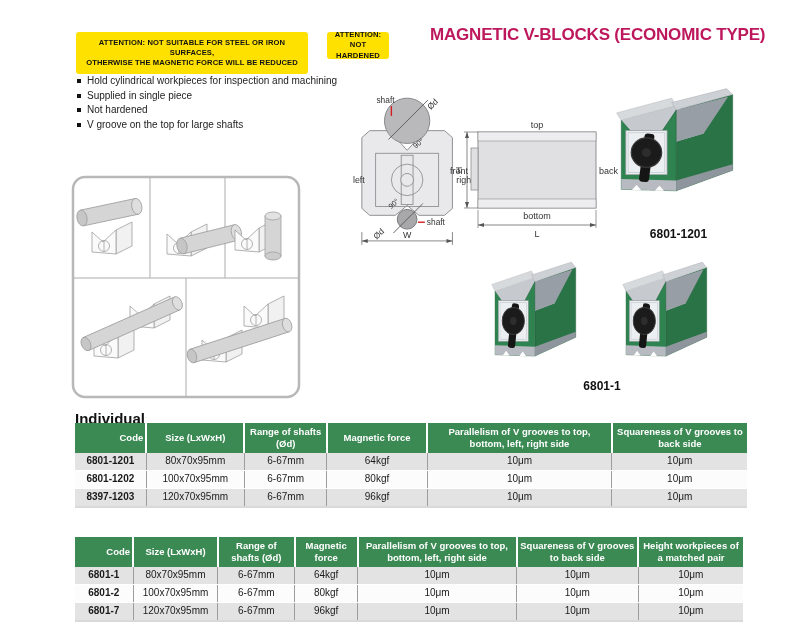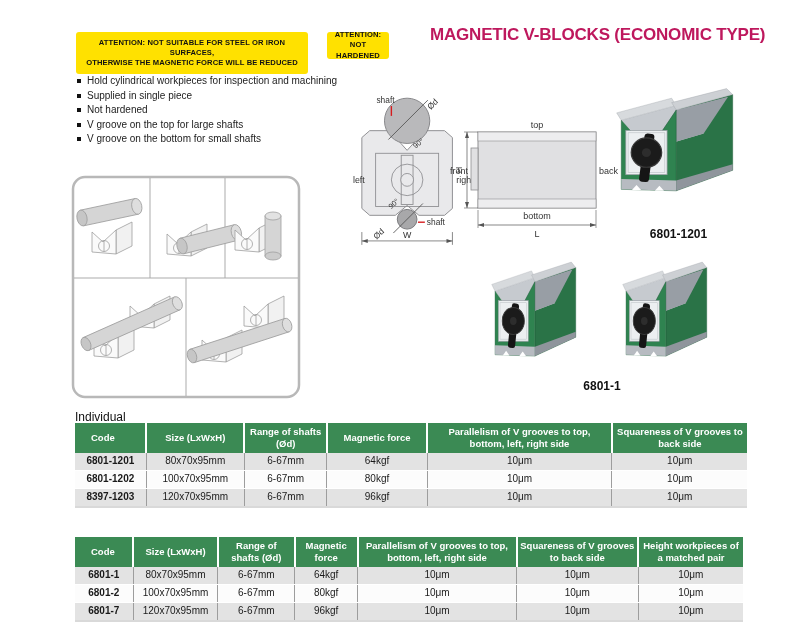--- a/index.html
+++ b/index.html
@@ -40,31 +40,31 @@
   svg text{font-family:"Liberation Sans", sans-serif;fill:#333;}
 
   .product-single{left:606px;top:82px;width:145px;text-align:center;}
   .product-pair{left:484px;top:256px;width:236px;text-align:center;}
   .pair-row{display:flex;gap:26px;justify-content:center;}
   .product-code{font-size:12px;font-weight:bold;color:#111;}
   .product-single .product-code{margin-top:16px;}
   .product-pair .product-code{margin-top:8px;}
 
   
-  .section-label{font-size:12px;font-weight:normal;color:#111;}
+  .section-label{font-size:15px;font-weight:bold;color:#111;}
   .lbl-individual{left:75px;top:410px;}
   .lbl-matched{left:75px;top:524px;margin-top:48px;}
   .tbl-individual{left:75px;top:423px;width:672px;}
   .tbl-matched{left:75px;top:537px;width:668px;}
   table{border-collapse:collapse;table-layout:fixed;border-bottom:2px solid #d9d9d9;}
   th{
     background:#3b8a54;color:#fff;font-size:9.5px;font-weight:bold;
     padding:3px 2px;text-align:center;line-height:1.25;border-right:2px solid #fff;
   }
-  th:first-child{text-align:left;padding-left:16px;}
+  th:first-child{text-align:right;padding-left:16px;}
   th:last-child{border-right:none;}
   td{
     font-size:10px;text-align:center;padding:2px;height:13px;color:#1a1a1a;
     border-right:1px solid #9d9d9d;border-bottom:1px solid #fff;line-height:1.2;
   }
   td:last-child{border-right:none;}
   td:first-child{font-weight:bold;}
   tbody tr:nth-child(odd){background:#e3e3e3;}
   tbody tr:nth-child(even){background:#fcfcfc;}
 
@@ -95,21 +95,20 @@
   <span>NOT HARDENED</span>
 </div>
 
 <div class="abs page-title">MAGNETIC V-BLOCKS (ECONOMIC TYPE)</div>
 
 <ul class="abs features">
   <li>Hold cylindrical workpieces for inspection and machining</li>
   <li>Supplied in single piece</li>
   <li>Not hardened</li>
   <li>V groove on the top for large shafts</li>
-  <li>V groove on the bottom for small shafts</li>
 </ul>
 
 <svg class="abs usage-panel" width="232" height="226" viewBox="0 0 232 226">
   <defs>
     <g id="uvb">
       <polygon points="26,8 42,0 42,24 26,32" fill="#f1f1f1" stroke="#9e9e9e" stroke-width="0.8"></polygon>
       <path d="M2,10 L13,20 L26,8 L26,32 L2,30 Z" fill="#fafafa" stroke="#9e9e9e" stroke-width="0.8"></path>
       <circle cx="14" cy="24" r="5.5" fill="none" stroke="#9e9e9e" stroke-width="0.8"></circle>
       <line x1="14" y1="18.5" x2="14" y2="29.5" stroke="#9e9e9e" stroke-width="0.8"></line>
     </g>

